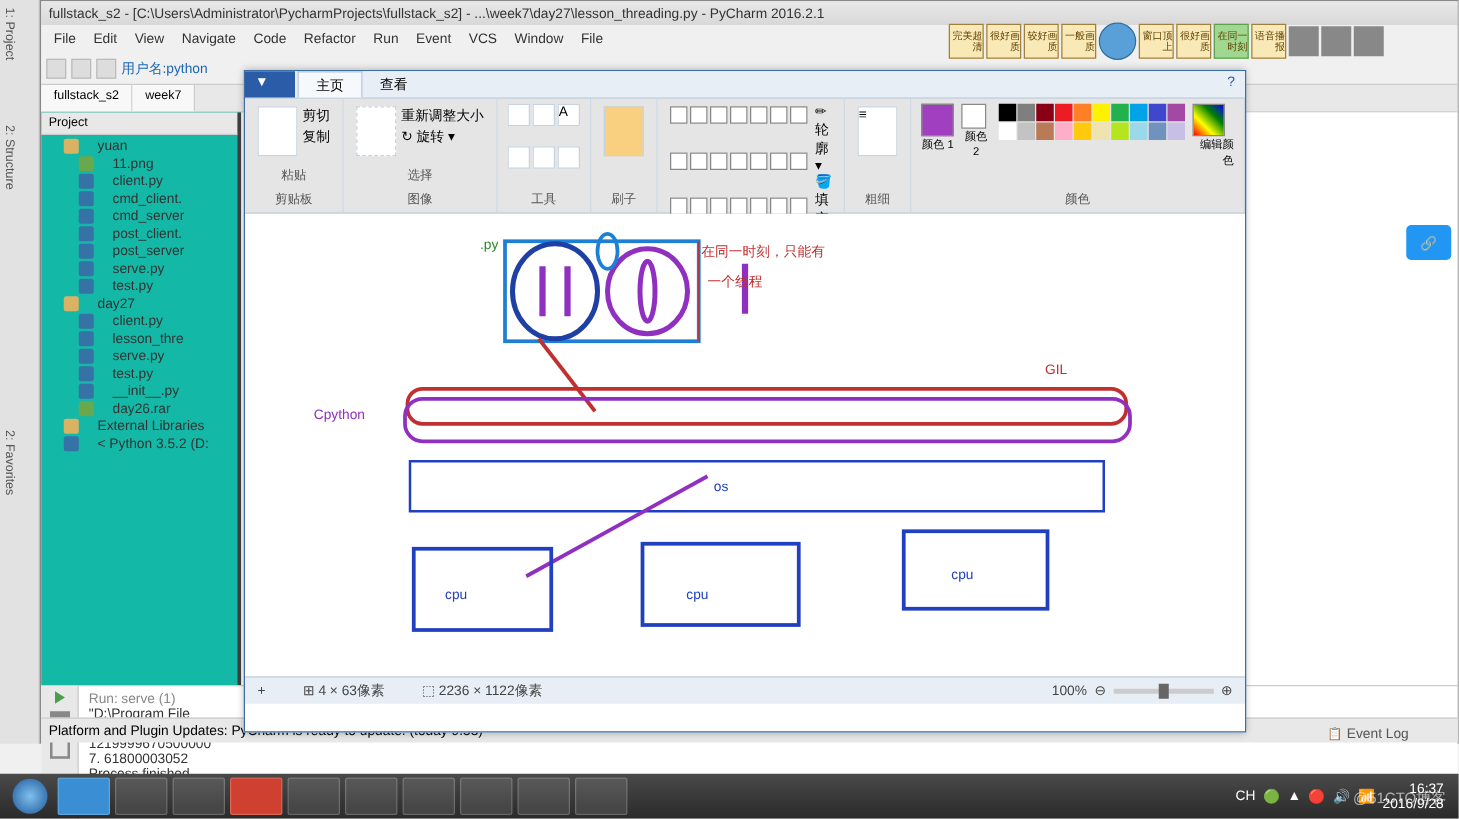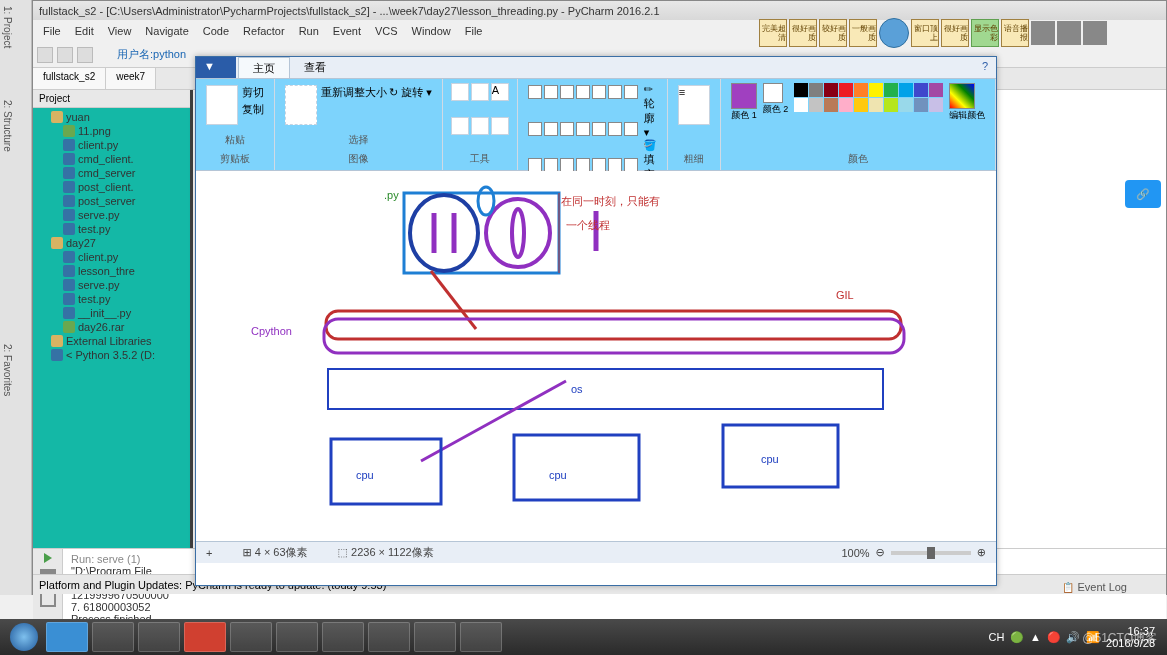--- a/index.html
+++ b/index.html
@@ -9,21 +9,21 @@
 .pc-menu{background:#f0f0f0;height:22px;display:flex;align-items:center;padding:0 4px;gap:2px}
 .pc-menu span{padding:2px 6px;color:#333}
 .pc-toolbar{height:26px;background:#f0f0f0;border-bottom:1px solid #ccc;display:flex;align-items:center;padding:0 4px;gap:4px}
 .pc-toolbar .icn{width:16px;height:16px;background:#ddd;border:1px solid #bbb}
 .pc-tabs{height:22px;background:#e8e8e8;display:flex;border-bottom:1px solid #ccc}
 .pc-tab{padding:3px 10px;background:#f8f8f8;border-right:1px solid #ccc;font-size:10px}
 .pc-body{display:flex;height:calc(100% - 135px)}
 .pc-project{width:160px;background:#14b8a6;border-right:3px solid #404040;overflow:hidden}
 .pc-project-header{background:#e8e8e8;padding:3px 6px;border-bottom:1px solid #ccc;font-size:10px}
 .tree{padding:2px 0}
-.tree-item{padding:1px 4px 1px 18px;font-size:10px;color:#333;white-space:nowrap;display:flex;align-items:center;gap:3px}
+.tree-item{padding:1px 4px 1px 18px;font-size:10px;color:#333;white-space:nowrap;display:flex;align-items:center;gap:15px}
 .tree-item.l2{padding-left:30px}
 .tree-item .fi{width:12px;height:12px;background:#6aa84f;border-radius:2px;display:inline-block}
 .tree-item .fi.py{background:#3572A5}
 .tree-item .fi.fold{background:#d9b363}
 .pc-editor{flex:1;background:#fff}
 .pc-run{height:115px;background:#fff;border-top:1px solid #ccc;display:flex}
 .pc-run-left{width:30px;background:#e8e8e8;border-right:1px solid #ccc;display:flex;flex-direction:column;align-items:center;padding-top:4px;gap:6px}
 .pc-run-left .rb{width:16px;height:16px}
 .pc-run-content{flex:1;padding:4px 8px;font-family:monospace;font-size:10px;color:#333}
 .pc-status{position:absolute;bottom:0;left:0;right:0;height:20px;background:#e8e8e8;border-top:1px solid #ccc;padding:2px 6px;font-size:10px;display:flex;align-items:center}
@@ -36,21 +36,21 @@
 .paint-qat{display:flex;gap:3px}
 .paint-qat .q{width:14px;height:14px;background:#e0e0e0;border:1px solid #aaa}
 .paint-title .ttxt{margin-left:8px;font-size:11px;color:#333}
 .paint-title .wbtns{margin-left:auto;display:flex;gap:2px}
 .paint-title .wb{width:26px;height:16px;background:#e8e8e8;border:1px solid #999;text-align:center;font-size:9px;line-height:14px}
 .paint-title .wb.cl{background:#d04030;color:#fff}
 .paint-tabs{height:22px;background:#e8eef6;display:flex;border-bottom:1px solid #b5c5d6}
 .paint-tabs .ptab{padding:3px 14px;font-size:11px}
 .paint-tabs .ptab.act{background:#f5f9fc;border:1px solid #b5c5d6;border-bottom:none}
 .paint-tabs .file{width:40px;background:#2a5ca8;color:#fff;padding:3px 8px;margin-right:2px}
-.ribbon{height:92px;background:#7dd3fc;border-bottom:1px solid #b5c5d6;display:flex}
+.ribbon{height:92px;background:#e5e5e5;border-bottom:1px solid #b5c5d6;display:flex}
 .rgroup{border-right:1px solid #d0dae5;padding:4px 8px;display:flex;flex-direction:column;align-items:center;justify-content:space-between}
 .rgroup .lbl{font-size:10px;color:#555;margin-top:2px}
 .rgroup .big{width:32px;height:40px;background:#fff;border:1px solid #c7d3e0;margin:2px}
 .rgroup .row{display:flex;gap:2px}
 .rgroup .sm{width:18px;height:18px;background:#fff;border:1px solid #c7d3e0}
 .shapes{display:grid;grid-template-columns:repeat(7,14px);gap:2px;padding:2px}
 .shapes .sh{width:14px;height:14px;border:1px solid #888;background:#fff}
 .colors{display:grid;grid-template-columns:repeat(10,14px);gap:1px}
 .colors .c{width:14px;height:14px}
 .paint-canvas{position:relative;height:370px;background:#fff;overflow:auto}
@@ -101,21 +101,21 @@
     <span>Run</span>
     <span>Event</span>
     <span>VCS</span>
     <span>Window</span>
     <span>File</span>
   </div>
   <div class="pc-toolbar">
     <div class="icn"></div>
     <div class="icn"></div>
     <div class="icn"></div>
-    <span style="margin-left:20px;color:#1a66b3">用户名:python</span>
+    <span style="color:#1a66b3">用户名:python</span>
   </div>
   <div class="pc-tabs">
     <div class="pc-tab">fullstack_s2</div>
     <div class="pc-tab">week7</div>
   </div>
   <div class="pc-body">
     <div class="pc-project">
       <div class="pc-project-header">Project</div>
       <div class="tree" id="tree">
           <div class="tree-item">
@@ -221,21 +221,21 @@
 <div class="evtlog">📋 <span>Event Log</span></div>
 
 <div class="tr-toolbar">
   <div class="tb">完美超清</div>
   <div class="tb">很好画质</div>
   <div class="tb">较好画质</div>
   <div class="tb">一般画质</div>
   <div class="tb blue"></div>
   <div class="tb">窗口顶上</div>
   <div class="tb">很好画质</div>
-  <div class="tb green">显示色彩</div>
+  <div class="tb green">在同一时刻</div>
   <div class="tb">语音播报</div>
   <div class="icon3"></div>
   <div class="icon3"></div>
   <div class="icon3"></div>
 </div>
 
 <div class="paint">
   <div class="paint-tabs">
     <div class="ptab file">▼</div>
     <div class="ptab act">主页</div>
@@ -250,40 +250,44 @@
           <span>剪切</span>
           <span>复制</span>
         </div>
       </div>
       <span class="lbl">粘贴</span>
       <span class="lbl">剪贴板</span>
     </div>
     <div class="rgroup">
       <div style="display:flex">
         <div class="big" style="border-style:dashed"></div>
-        <div style="display:flex;flex-direction:row;gap:2px;font-size:10px;padding:2px">
+        <div style="display:flex;flex-direction:column;gap:2px;font-size:10px;padding:2px">
           <span>重新调整大小</span>
           <span>↻ <span>旋转</span> ▾</span>
         </div>
       </div>
       <span class="lbl">选择</span>
       <span class="lbl">图像</span>
     </div>
     <div class="rgroup">
       <div class="row">
           <div class="sm"></div>
           <div class="sm"></div>
           <div class="sm">A</div>
         </div>
       <div class="row">
           <div class="sm"></div>
           <div class="sm"></div>
           <div class="sm"></div>
         </div>
       <span class="lbl">工具</span>
+    </div>
+    <div class="rgroup">
+      <div class="big" style="background:#f9d080"></div>
+      <span class="lbl">刷子</span>
     </div>
     <div class="rgroup" style="width:150px">
       <div style="display:flex;gap:4px">
         <div class="shapes" id="shapegrid">
             <div class="sh"></div>
             <div class="sh"></div>
             <div class="sh"></div>
             <div class="sh"></div>
             <div class="sh"></div>
             <div class="sh"></div>

